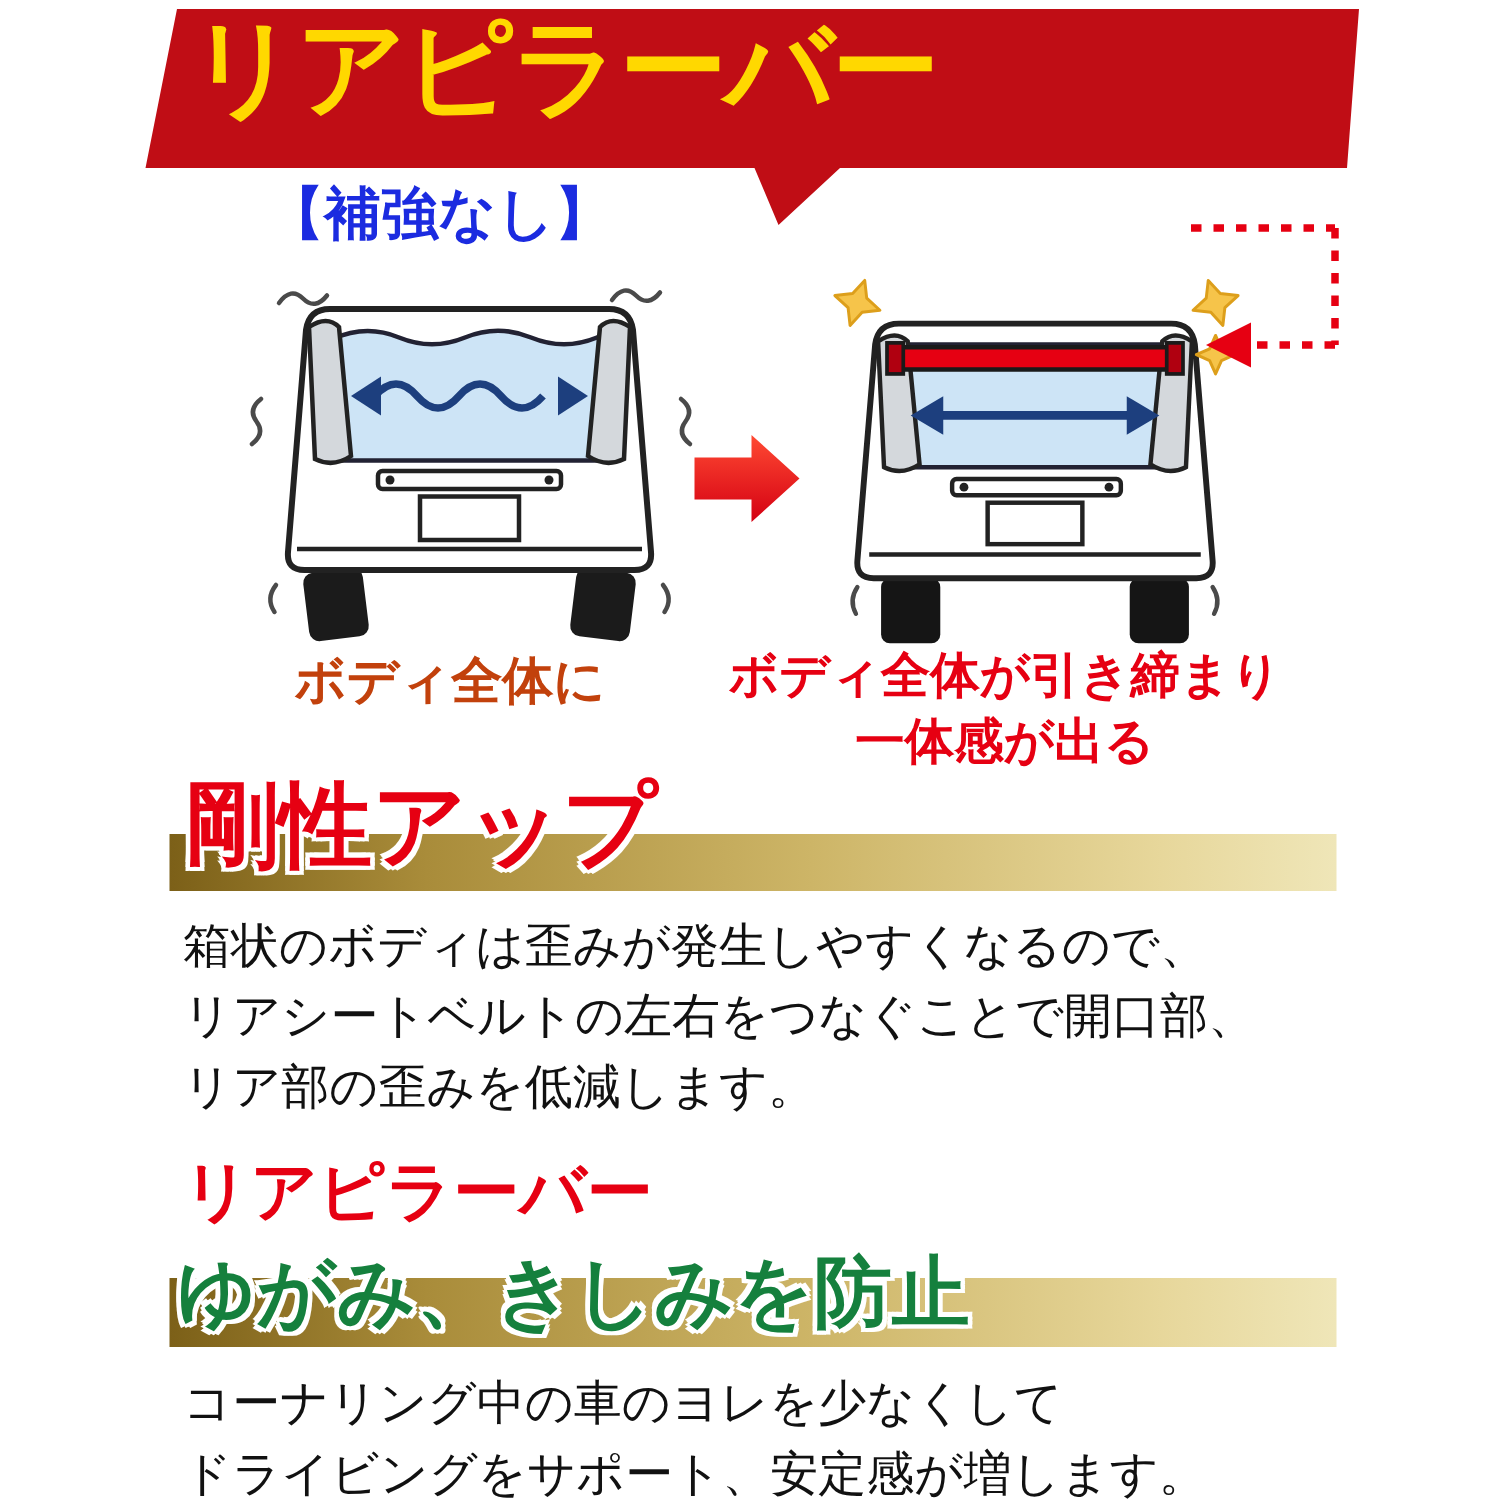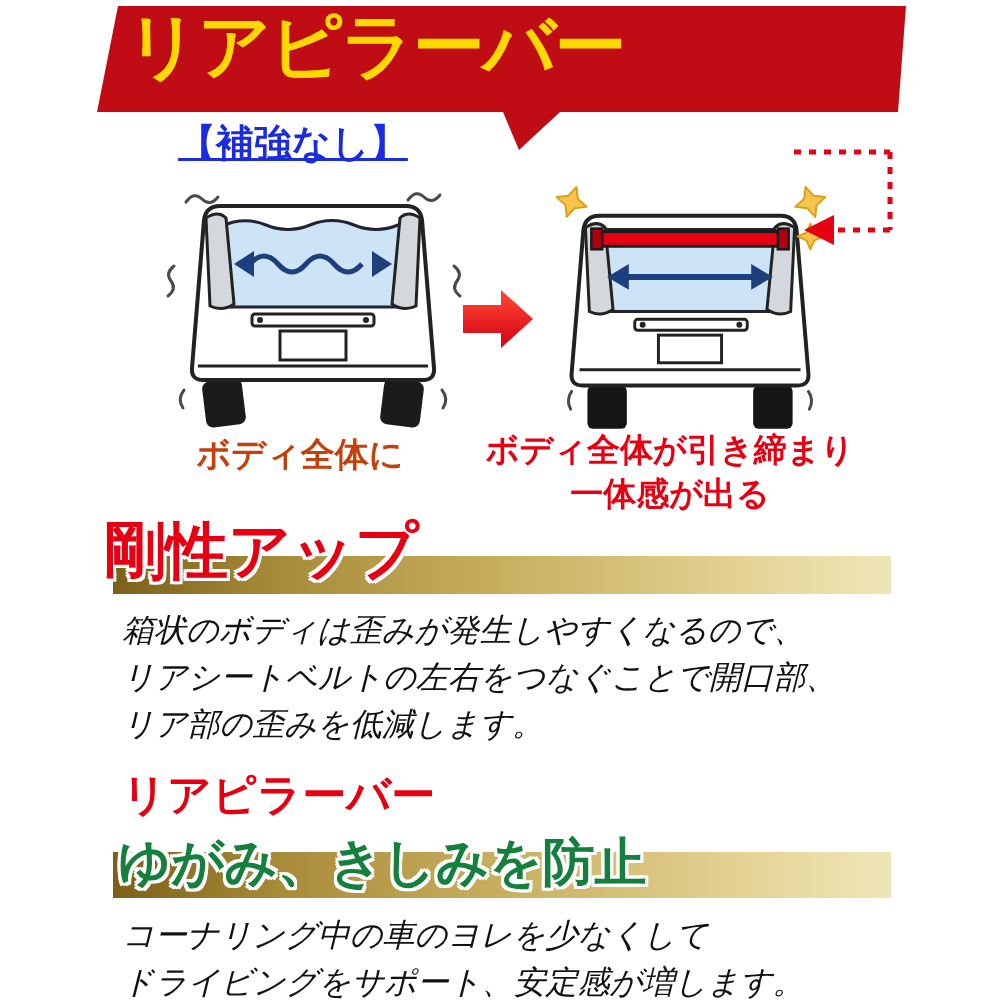--- a/index.html
+++ b/index.html
@@ -19,21 +19,21 @@
   .banner-title{
     font-size:72px;font-weight:900;color:#ffd800;letter-spacing:-2px;
     padding-bottom:14px;
   }
   .banner-suffix{
     font-size:54px;font-weight:900;color:#ffffff;letter-spacing:-1px;
     padding-bottom:16px;
   }
 
   
-  .cmp-label{font-size:38px;font-weight:900;text-align:center;white-space:nowrap;line-height:1;text-decoration:underline;}
+  .cmp-label{font-size:38px;font-weight:900;text-align:center;white-space:nowrap;line-height:1;}
   .label-left{left:143px;top:124px;width:300px;color:#1b2be0;}
   .label-right{left:527px;top:124px;width:300px;color:#e60012;}
 
   
   .caption{font-weight:900;text-align:center;line-height:44px;white-space:nowrap;}
   .caption-left{left:130px;top:432px;width:340px;font-size:34px;color:#c2410c;}
   .caption-right{left:470px;top:428px;width:400px;font-size:33px;color:#e60012;}
 
   
   .gold-bar{
@@ -44,34 +44,34 @@
   .gold-bar-2{top:852px;height:46px;}
 
   
   .outline-white{
     text-shadow:
       3px 0 0 #fff,-3px 0 0 #fff,0 3px 0 #fff,0 -3px 0 #fff,
       2px 2px 0 #fff,-2px -2px 0 #fff,2px -2px 0 #fff,-2px 2px 0 #fff,
       3px 3px 0 #fff,-3px 3px 0 #fff,3px -3px 0 #fff,-3px -3px 0 #fff;
   }
   .heading-rigidity{
-    left:104px;top:520px;font-size:62px;font-weight:900;color:#e60012;
+    left:124px;top:520px;font-size:62px;font-weight:900;color:#e60012;
     line-height:1;white-space:nowrap;
   }
   .heading-corner-top{
     left:122px;top:773px;font-size:44px;font-weight:900;color:#e60012;
     line-height:1;white-space:nowrap;
   }
   .heading-corner-main{
     left:118px;top:836px;font-size:52px;font-weight:900;color:#15803d;
     line-height:1;white-space:nowrap;
   }
 
   
-  .body-text{font-size:32px;color:#111;line-height:47px;white-space:nowrap;font-weight:500;font-style:italic;}
+  .body-text{font-size:32px;color:#111;line-height:47px;white-space:nowrap;font-weight:500;}
   .body-1{left:122px;top:607px;}
   .body-2{left:122px;top:912px;}
 </style>
 </head>
 <body>
 
 <div class="page">
 
   <svg class="abs banner-svg" viewBox="0 0 1000 160">
     <polygon points="118,6 906,6 898,112 560,112 519,150 503,112 97,112" fill="#c00d15"></polygon>

